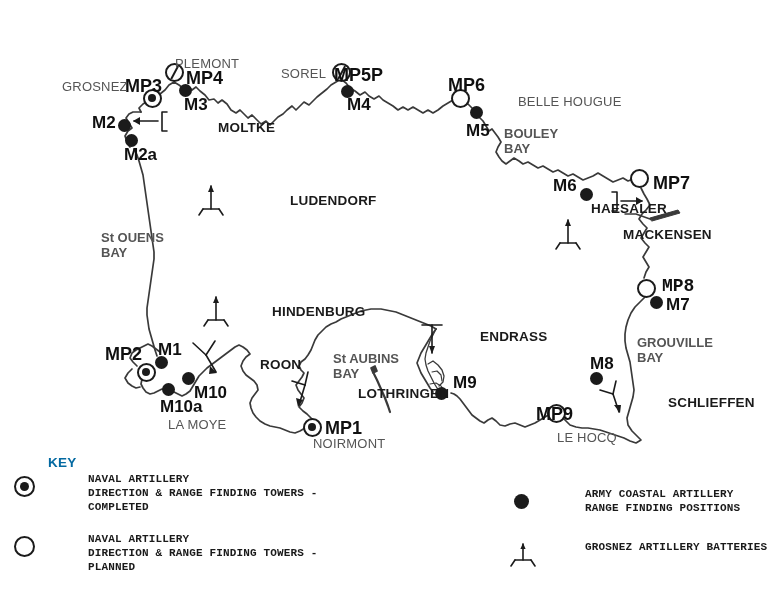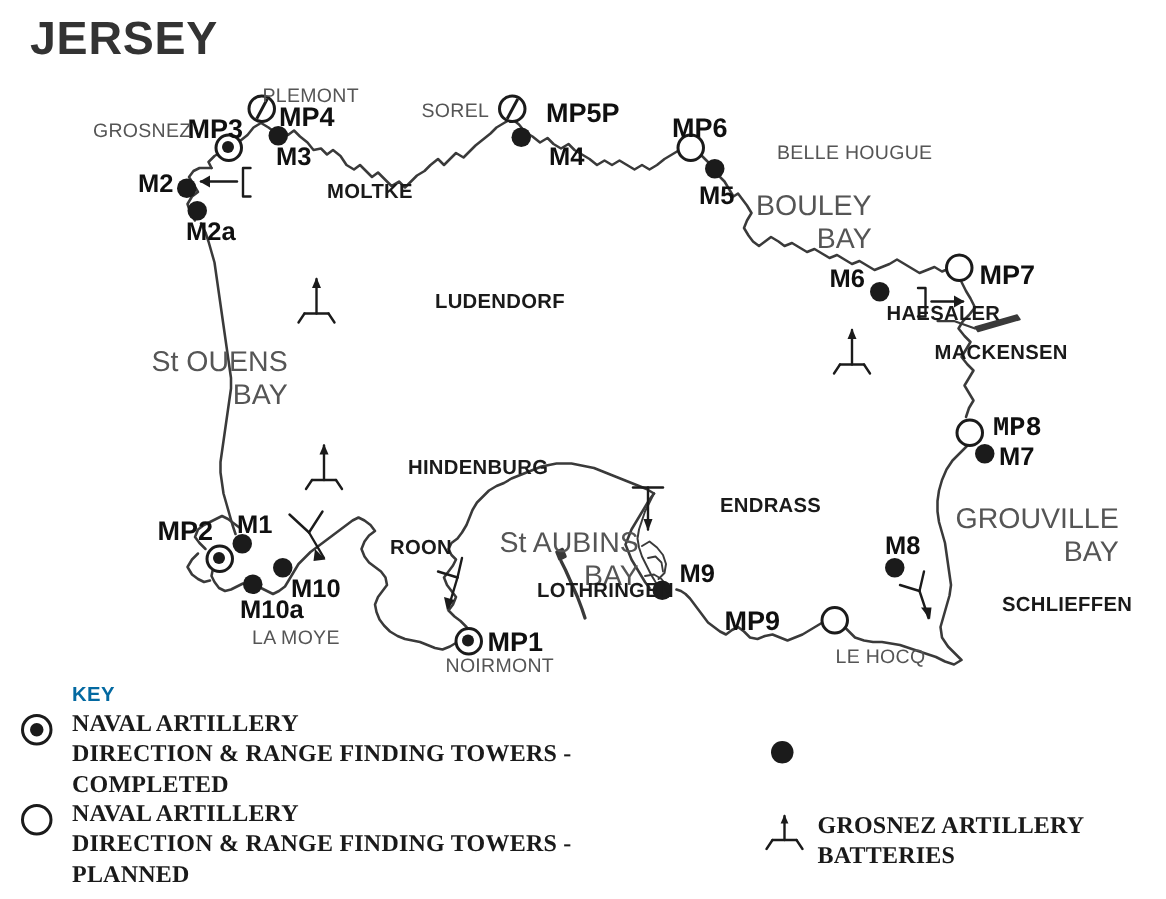--- a/index.html
+++ b/index.html
@@ -62,24 +62,24 @@
     letter-spacing: 0.2px;
   }
   .lbl-battery {        
     font-size: 13.5px;
     font-weight: bold;
     color: #1a1a1a;
     letter-spacing: 0.2px;
     padding-left: 48px;
   }
   .lbl-bay {
-    font-size: 19px;
-    font-weight: normal;
+    font-size: 13px;
+    font-weight: bold;
     color: #555555;
-    text-align: right;
+    text-align: left;
     line-height: 1.15;
   }
   
   .marker {
     position: absolute;
     border-radius: 50%;
     box-sizing: border-box;
   }
   .marker-army {        
     width: 13px;
@@ -145,27 +145,28 @@
     display: flex;
     align-items: flex-start;
   }
   .legend-icon-box {
     width: 40px;
     flex: 0 0 40px;
     position: relative;
     height: 26px;
   }
   .legend-text {
-    font-size: 16px;
+    font-size: 11px;
     font-weight: bold;
     color: #1a1a1a;
     line-height: 1.27;
     letter-spacing: 0.15px;
     white-space: pre-line;
-    font-family: Liberation Serif, serif;
+    font-family: Liberation Mono, monospace;
+    margin-left: 40px;
   }
   #key-heading {
     position: absolute;
     left: 40px;
     top: 0px;
     font-size: 13.5px;
     font-weight: bold;
     color: #0369a1;
     letter-spacing: 0.3px;
   }
@@ -206,21 +207,20 @@
     top: 0px;
     width: 28px;
     height: 26px;
   }
 </style>
 </head>
 <body>
 
 <div id="map-root">
 
-  <div id="page-title">JERSEY</div>
 
   <svg class="svg-layer" viewBox="0 0 777 599" xmlns="http://www.w3.org/2000/svg">
     <g fill="none" stroke="#3a3a3a" stroke-width="1.7" stroke-linejoin="round" stroke-linecap="round">
 
       <path d="M141,112 L139,108 L143,104 L148,101 L152,96 L156,98 L160,94 L165,90
                L169,85 L174,82 L179,85 L183,88 L188,86 L192,90 L196,87 L200,91
                L205,95 L209,100 L214,99 L218,103 L222,100 L227,104 L231,110
                L236,113 L240,110 L244,114 L248,118 L252,115 L256,119 L261,124
                L266,121 L270,125 L274,121 L278,117 L283,114 L287,110 L292,106
                L296,110 L300,106 L304,102 L309,105 L313,101 L317,97 L322,93
@@ -386,46 +386,46 @@
       <div class="marker marker-army" style="left: 649.5px; top: 295.5px;"></div>
       <div class="marker marker-army" style="left: 589.5px; top: 371.5px;"></div>
       <div class="marker marker-army" style="left: 434.5px; top: 386.5px;"></div>
       <div class="marker marker-army" style="left: 154.5px; top: 355.5px;"></div>
       <div class="marker marker-army" style="left: 181.5px; top: 371.5px;"></div>
       <div class="marker marker-army" style="left: 161.5px; top: 382.5px;"></div>
     </div>
   <div id="label-layer">
       <div class="map-label lbl-tower" style="left: 125px; top: 77px;">MP3</div>
       <div class="map-label lbl-tower" style="left: 186px; top: 69px;">MP4</div>
-      <div class="map-label lbl-tower" style="left: 364px; top: 66px;">MP5P</div>
+      <div class="map-label lbl-tower" style="left: 334px; top: 66px;">MP5P</div>
       <div class="map-label lbl-tower" style="left: 448px; top: 76px;">MP6</div>
       <div class="map-label lbl-tower" style="left: 653px; top: 174px;">MP7</div>
       <div class="map-label lbl-tower" style="left: 662px; top: 277px; font-family: Liberation Mono, monospace;">MP8</div>
-      <div class="map-label lbl-tower" style="left: 483px; top: 405px;">MP9</div>
+      <div class="map-label lbl-tower" style="left: 536px; top: 405px;">MP9</div>
       <div class="map-label lbl-tower" style="left: 325px; top: 419px;">MP1</div>
       <div class="map-label lbl-tower" style="left: 105px; top: 345px;">MP2</div>
       <div class="map-label lbl-army" style="left: 92px; top: 114px;">M2</div>
       <div class="map-label lbl-army" style="left: 124px; top: 146px;">M2a</div>
       <div class="map-label lbl-army" style="left: 184px; top: 96px;">M3</div>
-      <div class="map-label lbl-army" style="left: 366px; top: 96px;">M4</div>
+      <div class="map-label lbl-army" style="left: 347px; top: 96px;">M4</div>
       <div class="map-label lbl-army" style="left: 466px; top: 122px;">M5</div>
       <div class="map-label lbl-army" style="left: 553px; top: 177px;">M6</div>
       <div class="map-label lbl-army" style="left: 666px; top: 296px;">M7</div>
       <div class="map-label lbl-army" style="left: 590px; top: 355px;">M8</div>
       <div class="map-label lbl-army" style="left: 453px; top: 374px;">M9</div>
       <div class="map-label lbl-army" style="left: 158px; top: 341px;">M1</div>
       <div class="map-label lbl-army" style="left: 194px; top: 384px;">M10</div>
       <div class="map-label lbl-army" style="left: 160px; top: 398px;">M10a</div>
       <div class="map-label lbl-place" style="left: 175px; top: 57px;">PLEMONT</div>
       <div class="map-label lbl-place" style="left: 62px; top: 80px;">GROSNEZ</div>
       <div class="map-label lbl-place" style="left: 281px; top: 67px;">SOREL</div>
       <div class="map-label lbl-place" style="left: 470px; top: 95px; margin-left: 48px;">BELLE HOUGUE</div>
       <div class="map-label lbl-place" style="left: 557px; top: 431px;">LE HOCQ</div>
       <div class="map-label lbl-place" style="left: 168px; top: 418px;">LA MOYE</div>
-      <div class="map-label lbl-place" style="left: 297px; top: 437px; text-align: center;">NOIRMONT</div>
+      <div class="map-label lbl-place" style="left: 313px; top: 437px; text-align: center;">NOIRMONT</div>
       <div class="map-label lbl-bay" style="left: 504px; top: 127px; white-space: pre-line;">BOULEY
 BAY</div>
       <div class="map-label lbl-bay" style="left: 101px; top: 231px; white-space: pre-line;">St OUENS
 BAY</div>
       <div class="map-label lbl-bay" style="left: 333px; top: 352px; white-space: pre-line;">St AUBINS
 BAY</div>
       <div class="map-label lbl-bay" style="left: 637px; top: 336px; white-space: pre-line;">GROUVILLE
 BAY</div>
       <div class="map-label lbl-battery" style="left: 170px; top: 121px;">MOLTKE</div>
       <div class="map-label lbl-battery" style="left: 219px; top: 194px; margin-left: 23px;">LUDENDORF</div>
@@ -463,20 +463,22 @@
       </div>
 
     </div>
 
     <div class="legend-col" id="legend-col-right">
 
       <div class="legend-row" style="left:0; top:33px;">
         <div class="legend-icon-box">
           <span class="legend-marker lm-army"></span>
         </div>
+        <div class="legend-text">ARMY COASTAL ARTILLERY
+RANGE FINDING POSITIONS</div>
       </div>
 
       <div class="legend-row" style="left:0; top:86px;">
         <div class="legend-icon-box">
           <svg class="lm-battery" viewBox="0 0 28 26" xmlns="http://www.w3.org/2000/svg">
             <g fill="none" stroke="#1b1b1b" stroke-width="1.6" stroke-linecap="round">
               <path d="M14,3 L14,19"></path>
               <path d="M11.4,8 L14,2 L16.6,8" fill="#1b1b1b" stroke="none"></path>
               <path d="M6,19 L22,19"></path>
               <path d="M6,19 L2,25"></path>

